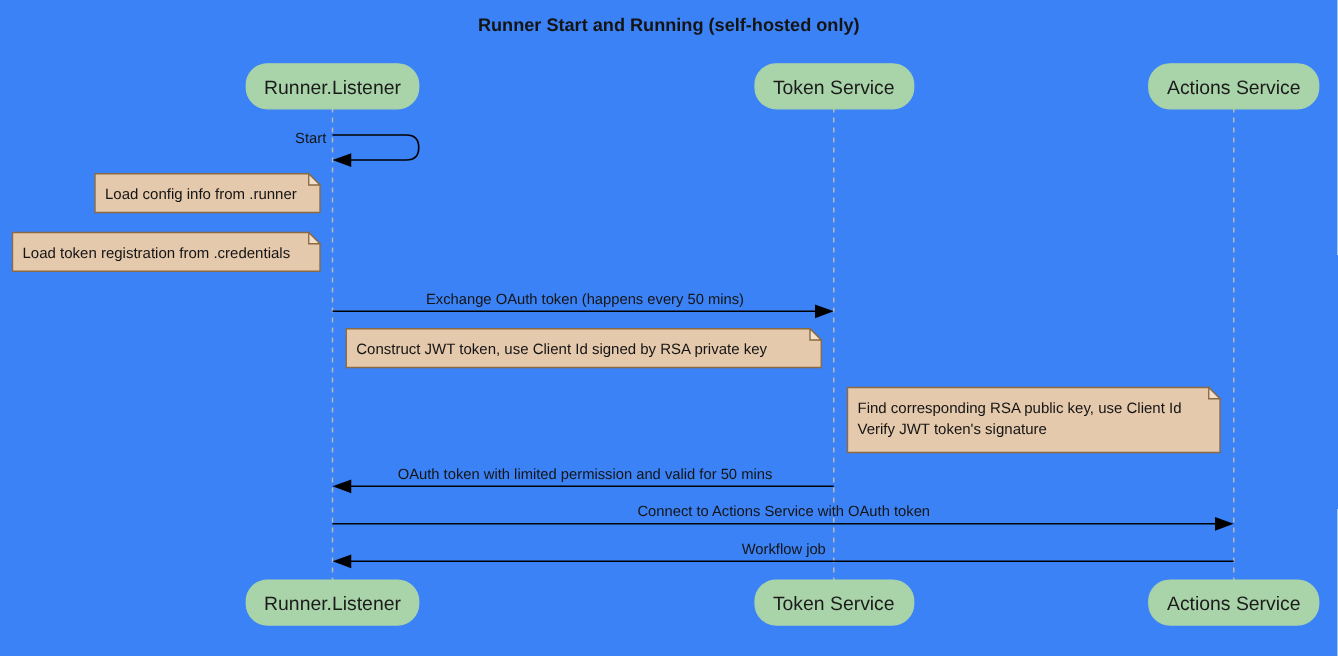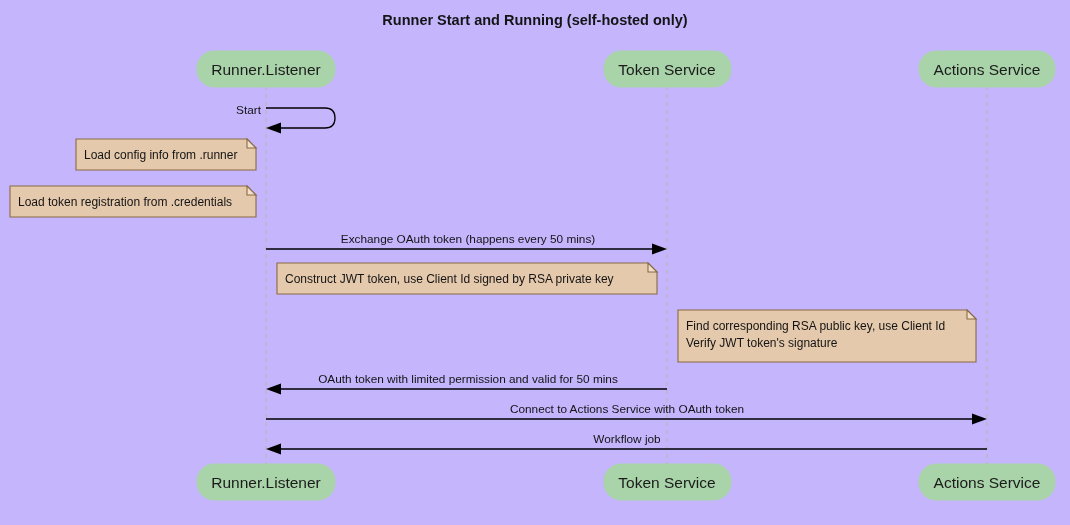--- a/index.html
+++ b/index.html
@@ -8,21 +8,21 @@
     background: #ffffff;
   }
   body {
     font-family: "Liberation Sans", sans-serif;
     -webkit-font-smoothing: antialiased;
   }
   #diagram-root {
     position: relative;
     width: 1070px;
     height: 525px;
-    background: #c4b5fd;
+    background: #3b82f6;
     overflow: hidden;
   }
   #diagram-svg {
     position: absolute;
     left: 0;
     top: 0;
     width: 1070px;
     height: 525px;
     display: block;
   }

